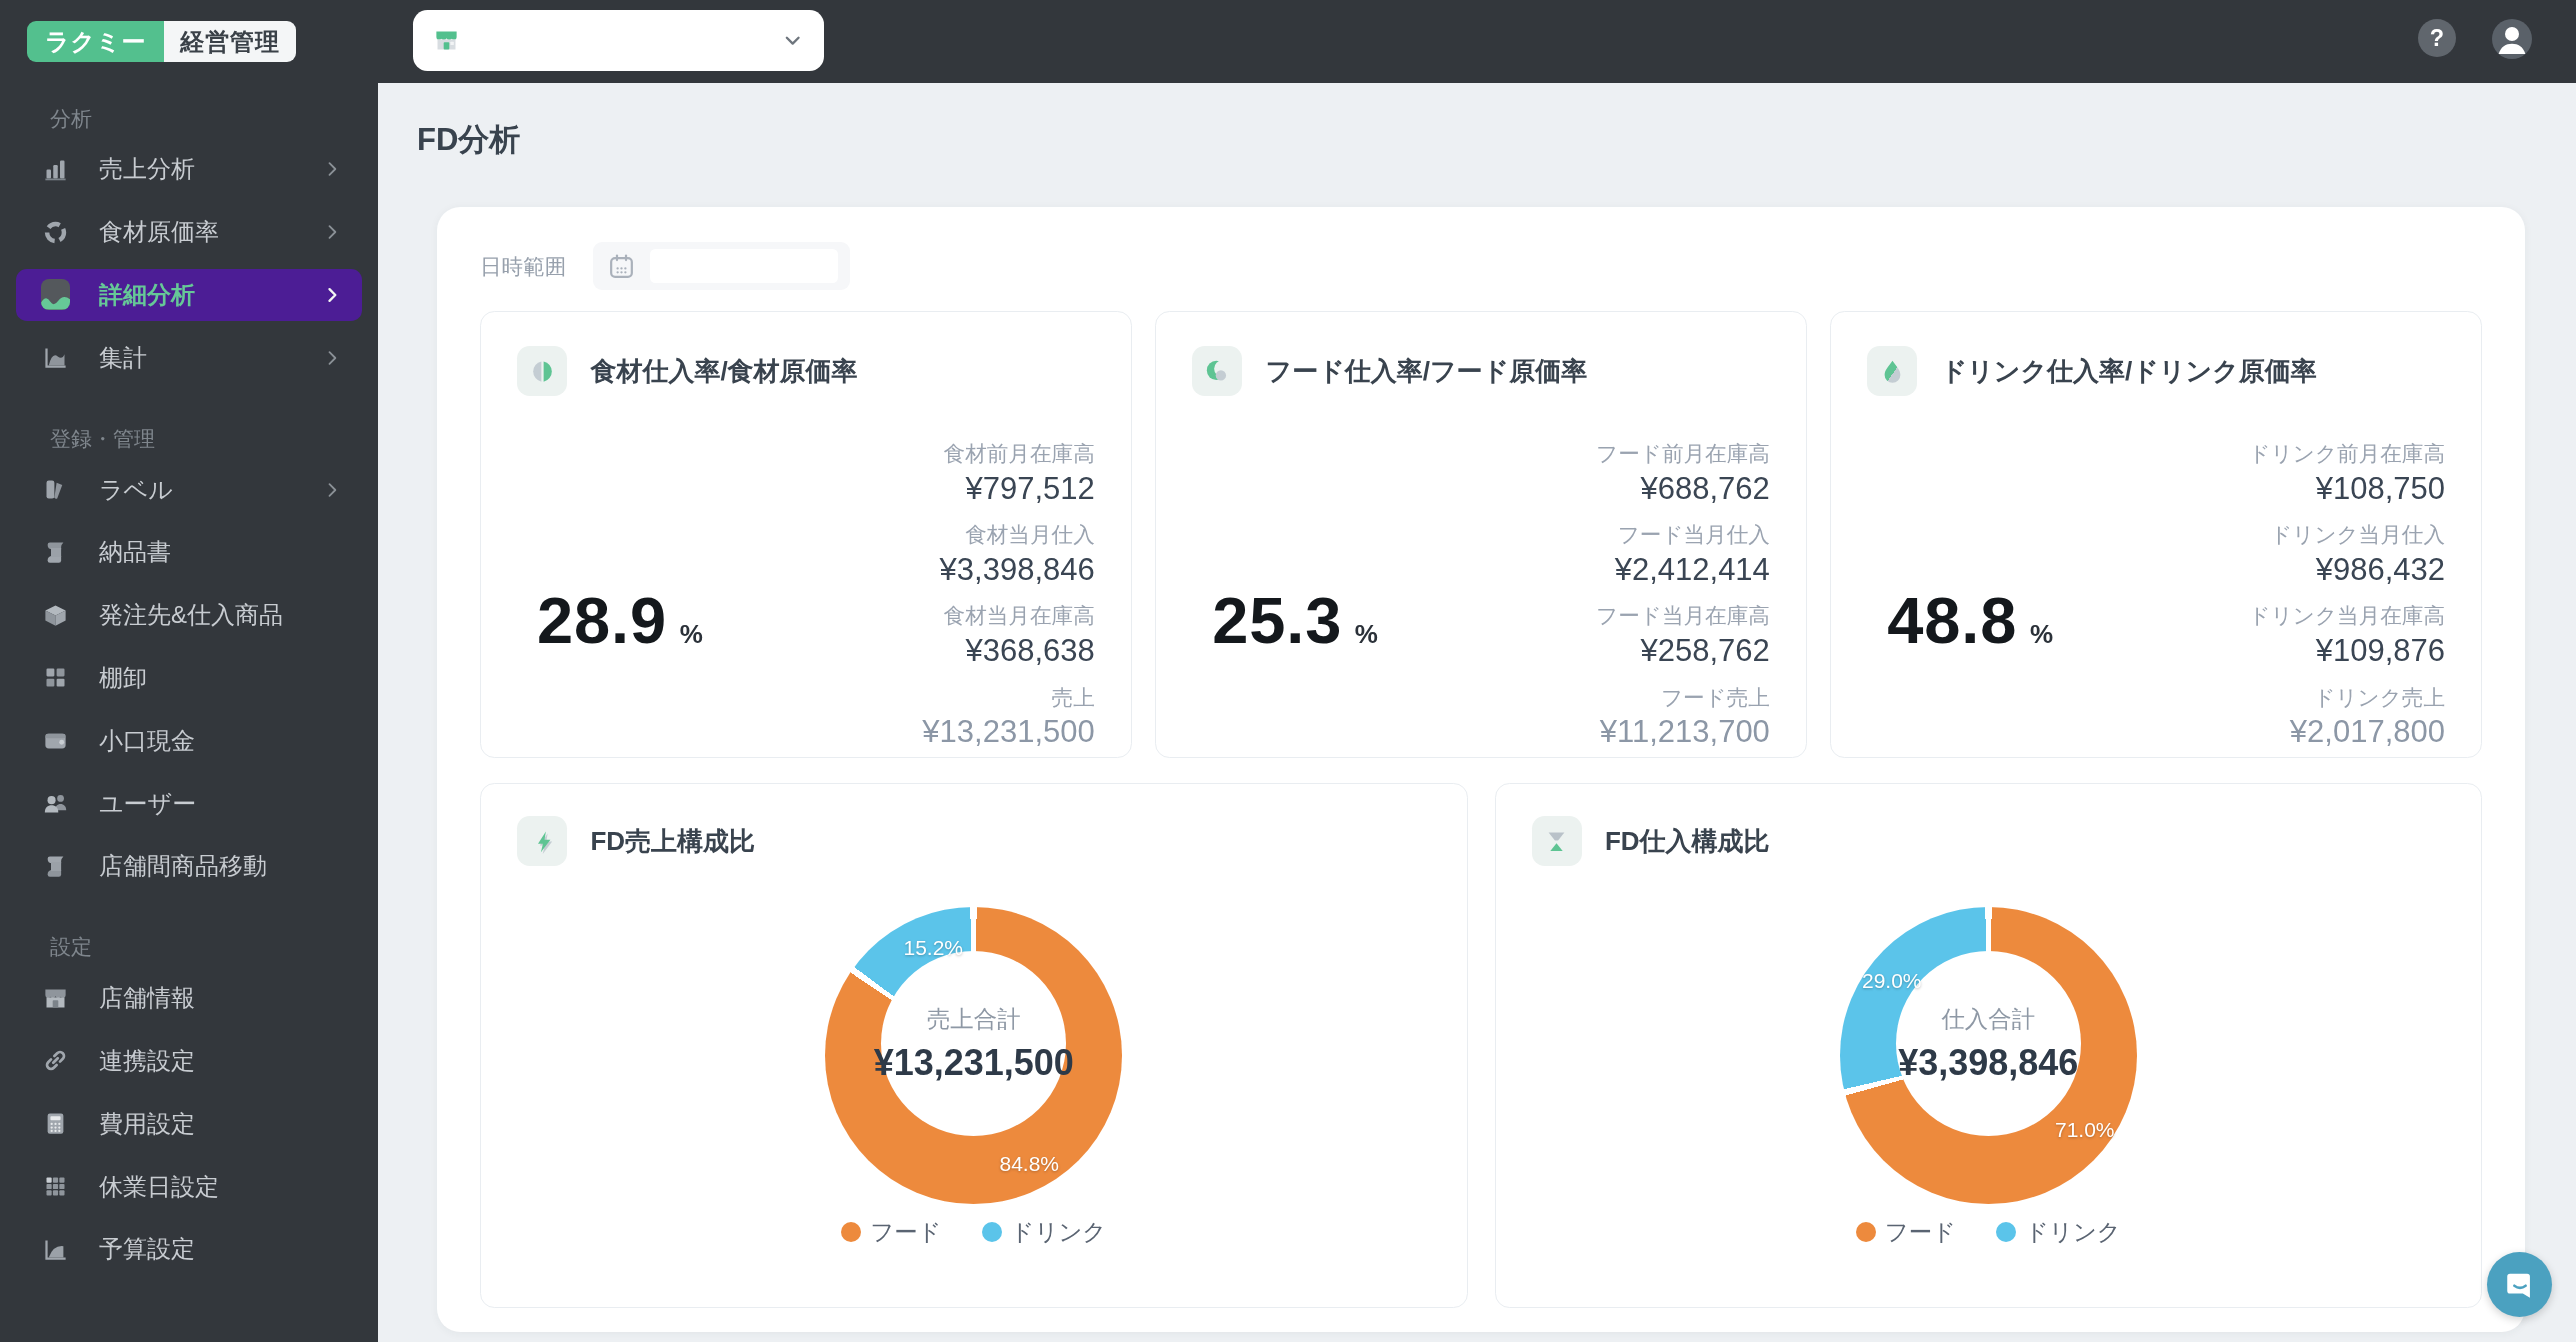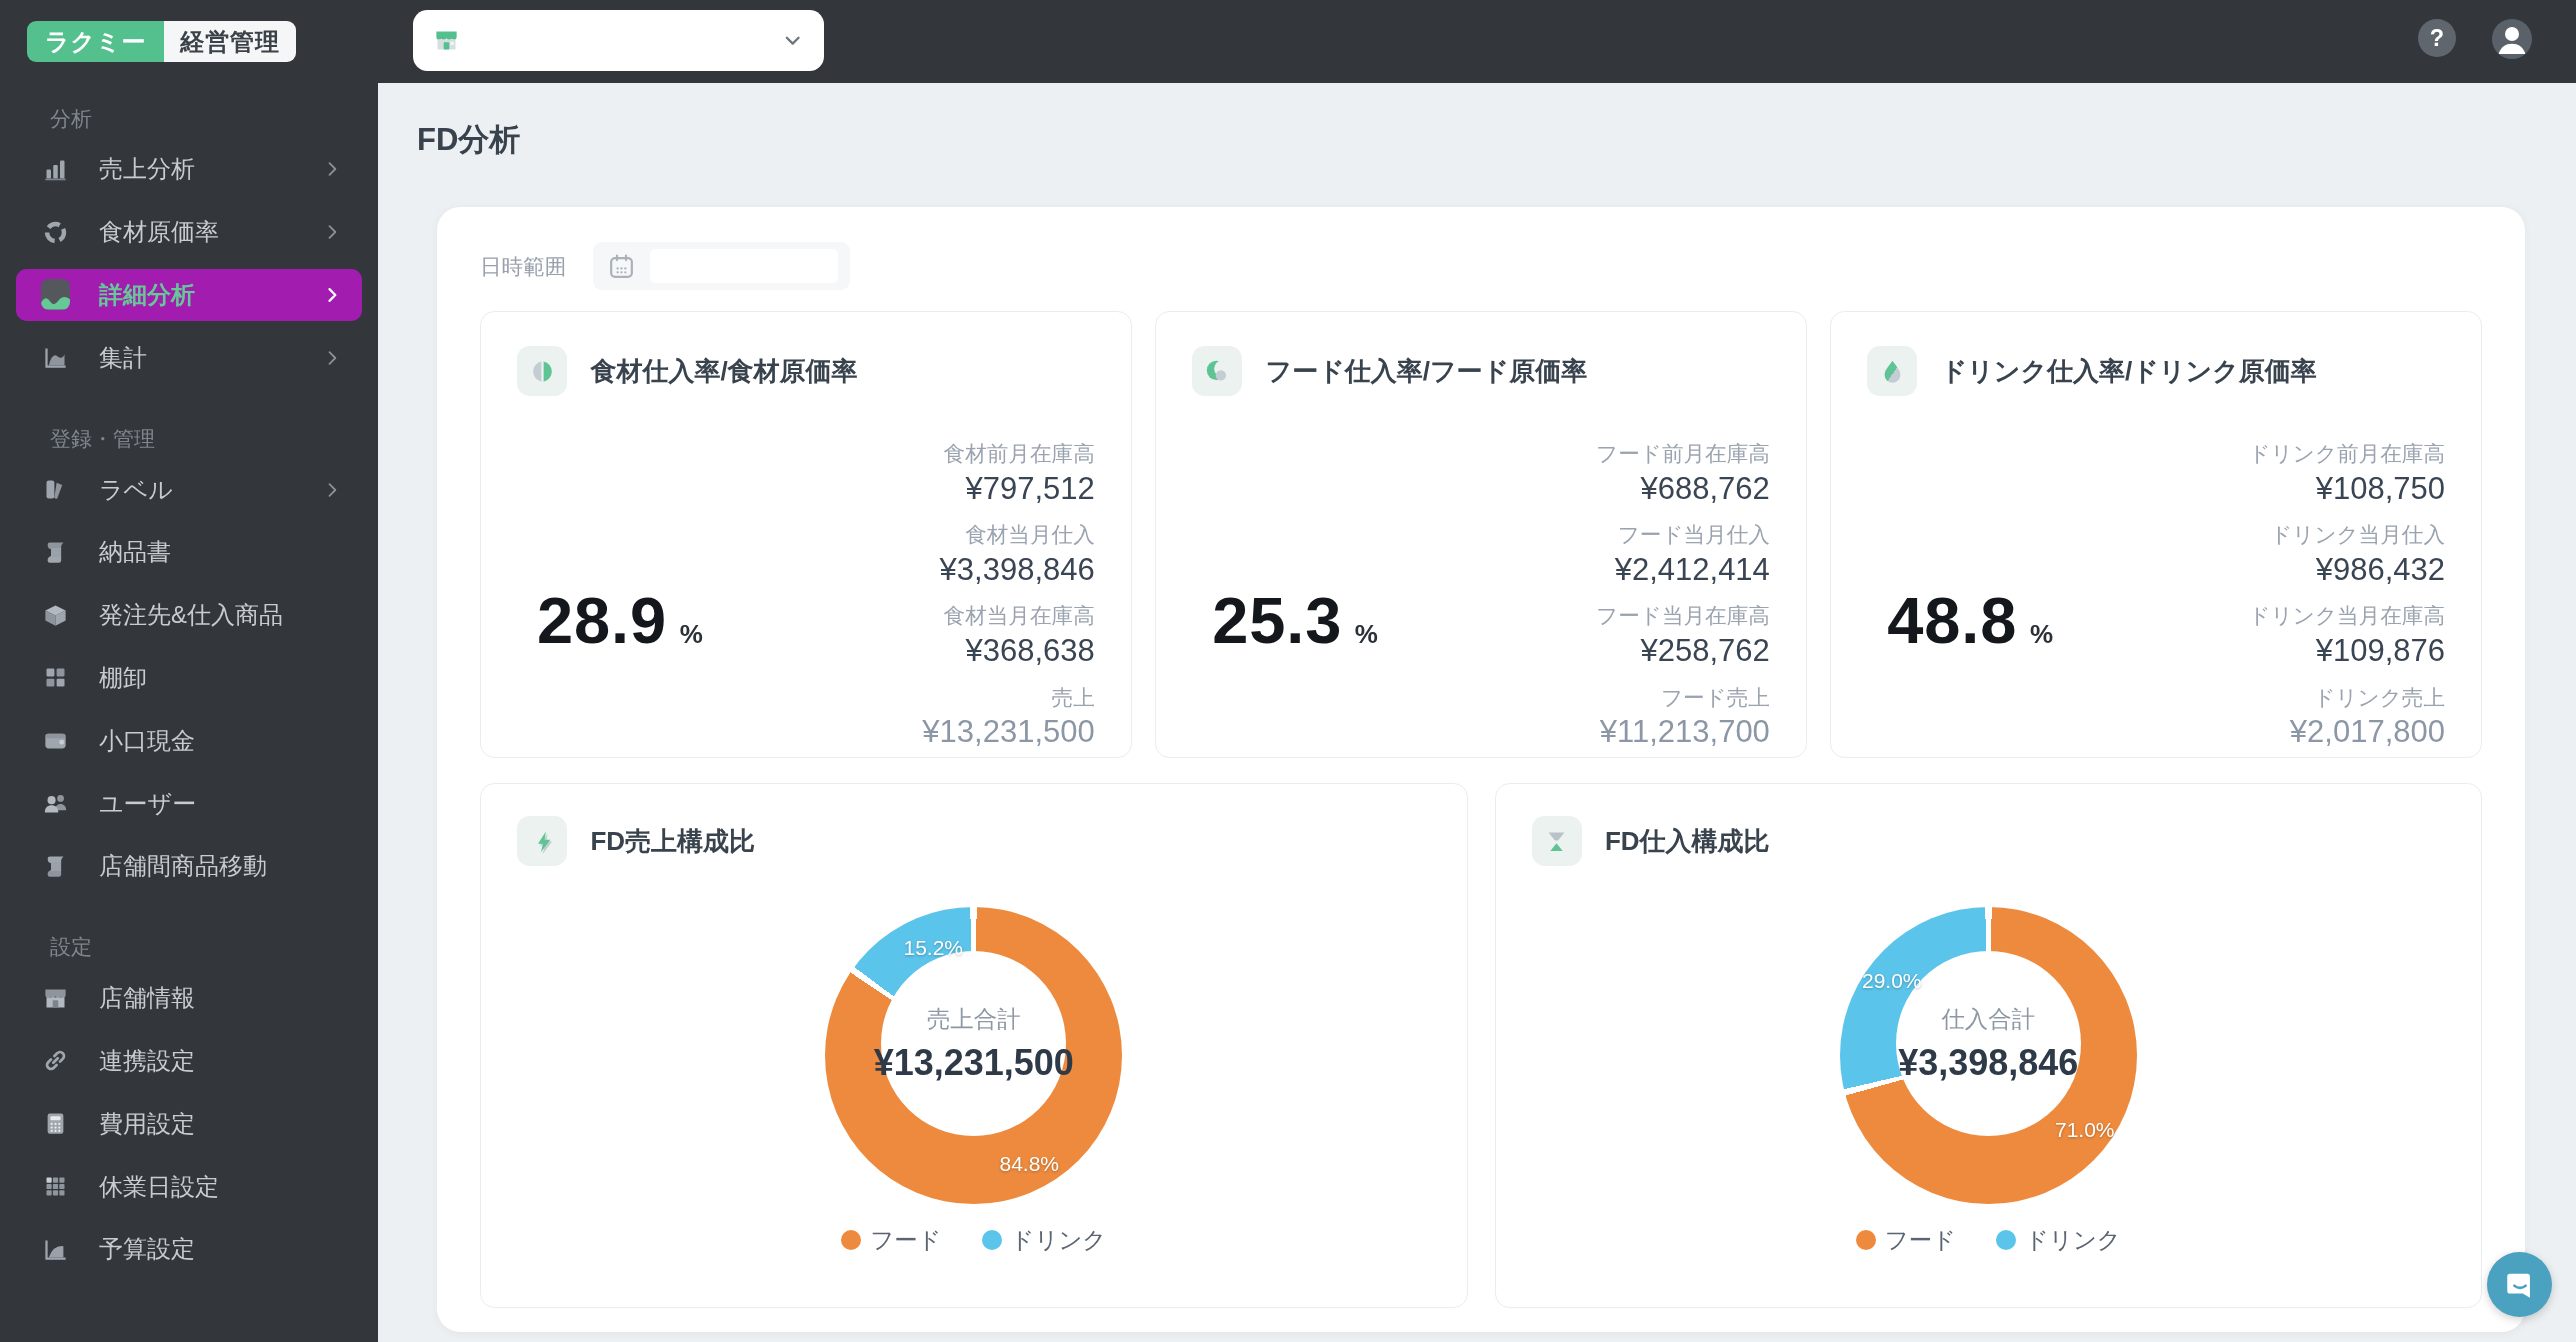--- a/index.html
+++ b/index.html
@@ -56,21 +56,21 @@
   .sec-1 { padding-top: 21.6px; }
   .sec-gap { margin-top: 41px; }
   .side-item {
     height: 52px; margin: 10.8px 16px 0 16px; border-radius: 10.8px;
     display: flex; align-items: center; padding: 0 20px 0 25px;
     cursor: pointer; color: #C8CCD1;
   }
   .side-item .icon { width: 29px; height: 29px; flex: 0 0 29px; display: flex; align-items: center; justify-content: center; }
   .side-item .lbl { font-size: 24px; margin-left: 29px; flex: 1; white-space: nowrap; }
   .side-item .chev { width: 20px; height: 20px; }
-  .side-item.active { background: #a21caf; color: #66C897; }
+  .side-item.active { background: #4c1d95; color: #66C897; }
   .side-item.active .lbl { font-weight: bold; }
   .tile-dark { width: 31px; height: 31px; background: #54585C; border-radius: 8px; display: flex; align-items: flex-end; justify-content: center; overflow: hidden; }
 
   
   .main { position: absolute; left: 378px; top: 83px; width: 2198px; height: 1260px; padding: 36px 51px 0 39px; }
   .page-title { font-size: 31px; font-weight: bold; color: #39434E; }
   .panel {
     margin-left: 20px; margin-top: 46px; width: 2088px; height: 1125px;
     background: #fff; border-radius: 23.4px; box-shadow: 0 1.8px 9px rgba(40,50,60,.05);
     padding: 35px 43px 0 43px;
@@ -115,21 +115,21 @@
     position: absolute; left: 56px; top: 44px; width: 185px; height: 185px;
     background: #fff; border-radius: 50%;
     display: flex; flex-direction: column; align-items: center; justify-content: center;
   }
   .center-label { font-size: 23.4px; color: #8E98A5; margin-bottom: 7.2px; }
   .center-value { font-size: 36px; font-weight: bold; color: #2E3A48; }
   .slice-label {
     position: absolute; transform: translate(-50%,-50%);
     font-size: 21px; color: #fff; text-shadow: 0 0.9px 2.7px rgba(0,0,0,.28); white-space: nowrap;
   }
-  .legend { display: flex; justify-content: center; gap: 40px; margin-top: 20px; }
+  .legend { display: flex; justify-content: center; gap: 40px; margin-top: 12px; }
   .legend-item { display: flex; align-items: center; gap: 9px; }
   .legend-dot { width: 20px; height: 20px; border-radius: 50%; }
   .legend-text { font-size: 23.4px; color: #5A6472; }
 
   
   .chat-btn {
     position: absolute; left: 2487px; top: 1252px; width: 65px; height: 65px; border-radius: 50%;
     background: #4BA1C0; box-shadow: 0 2.7px 9px rgba(0,0,0,.18);
     display: flex; align-items: center; justify-content: center; cursor: pointer; z-index: 9;
   }

